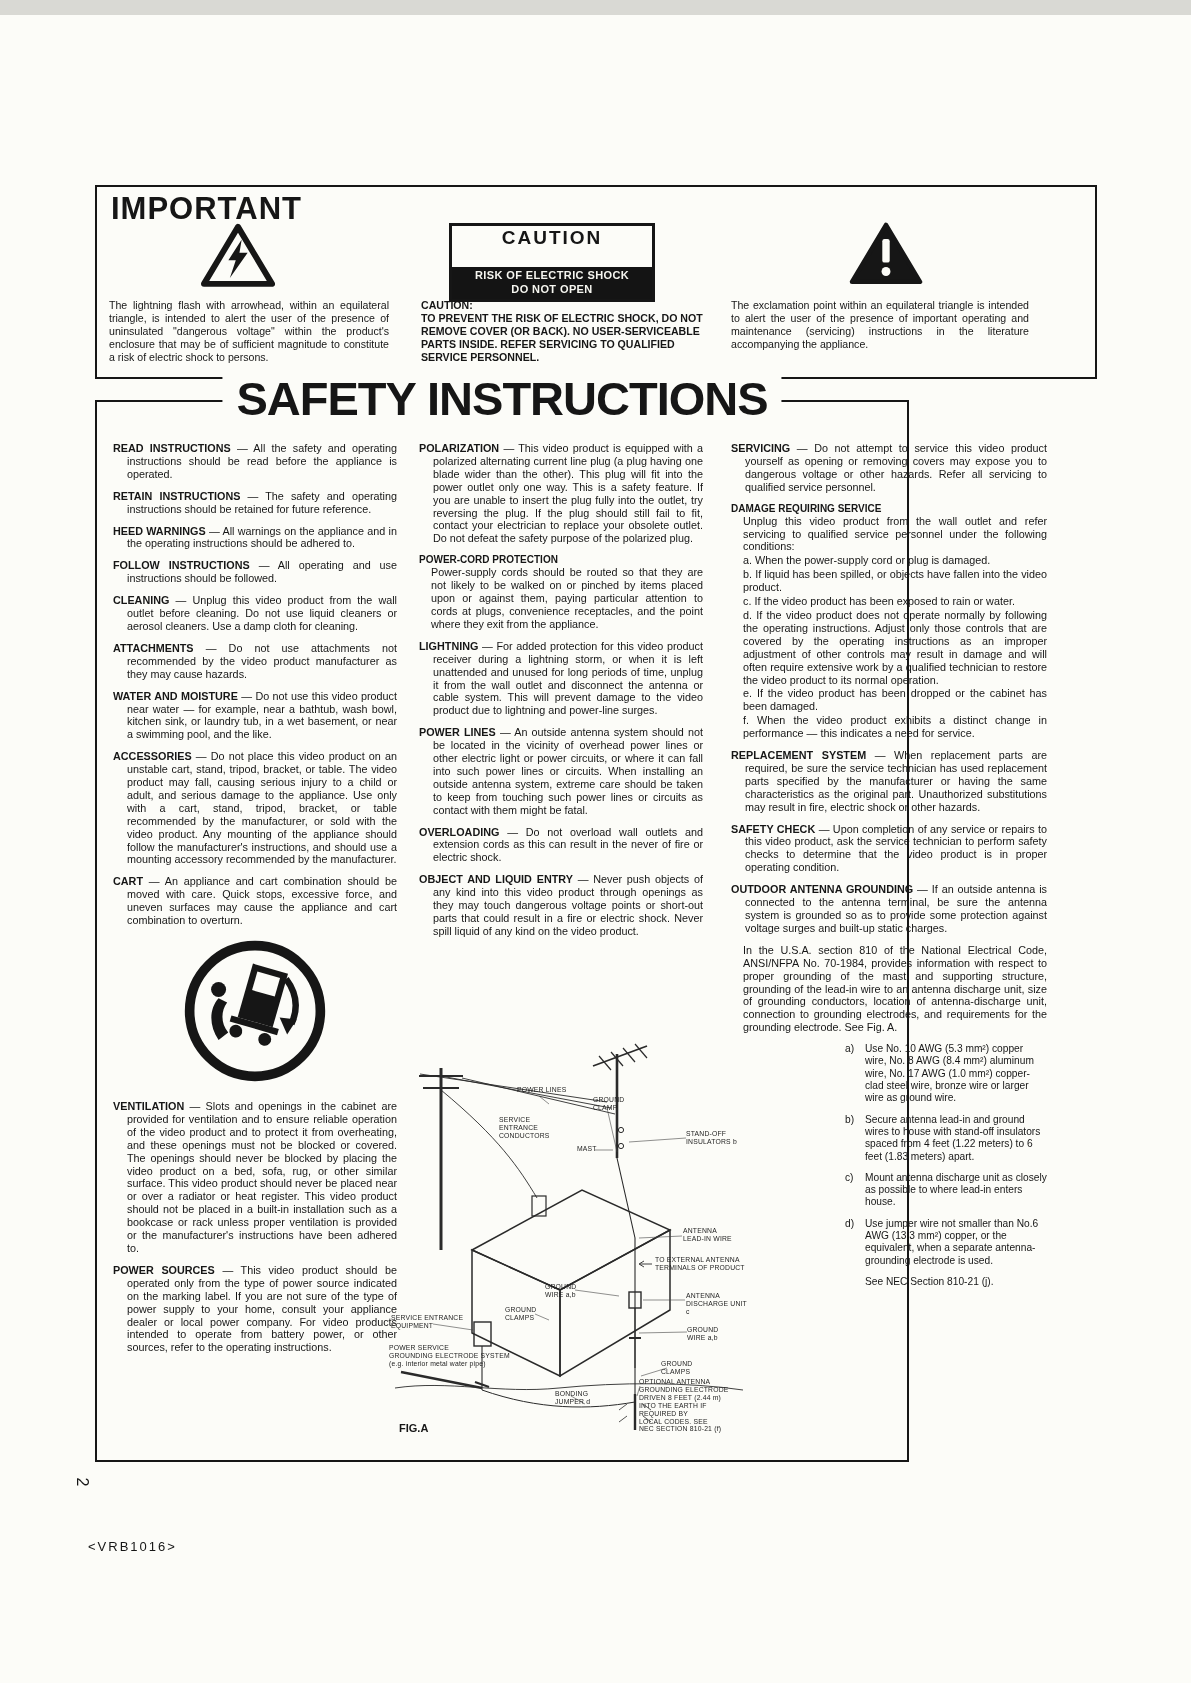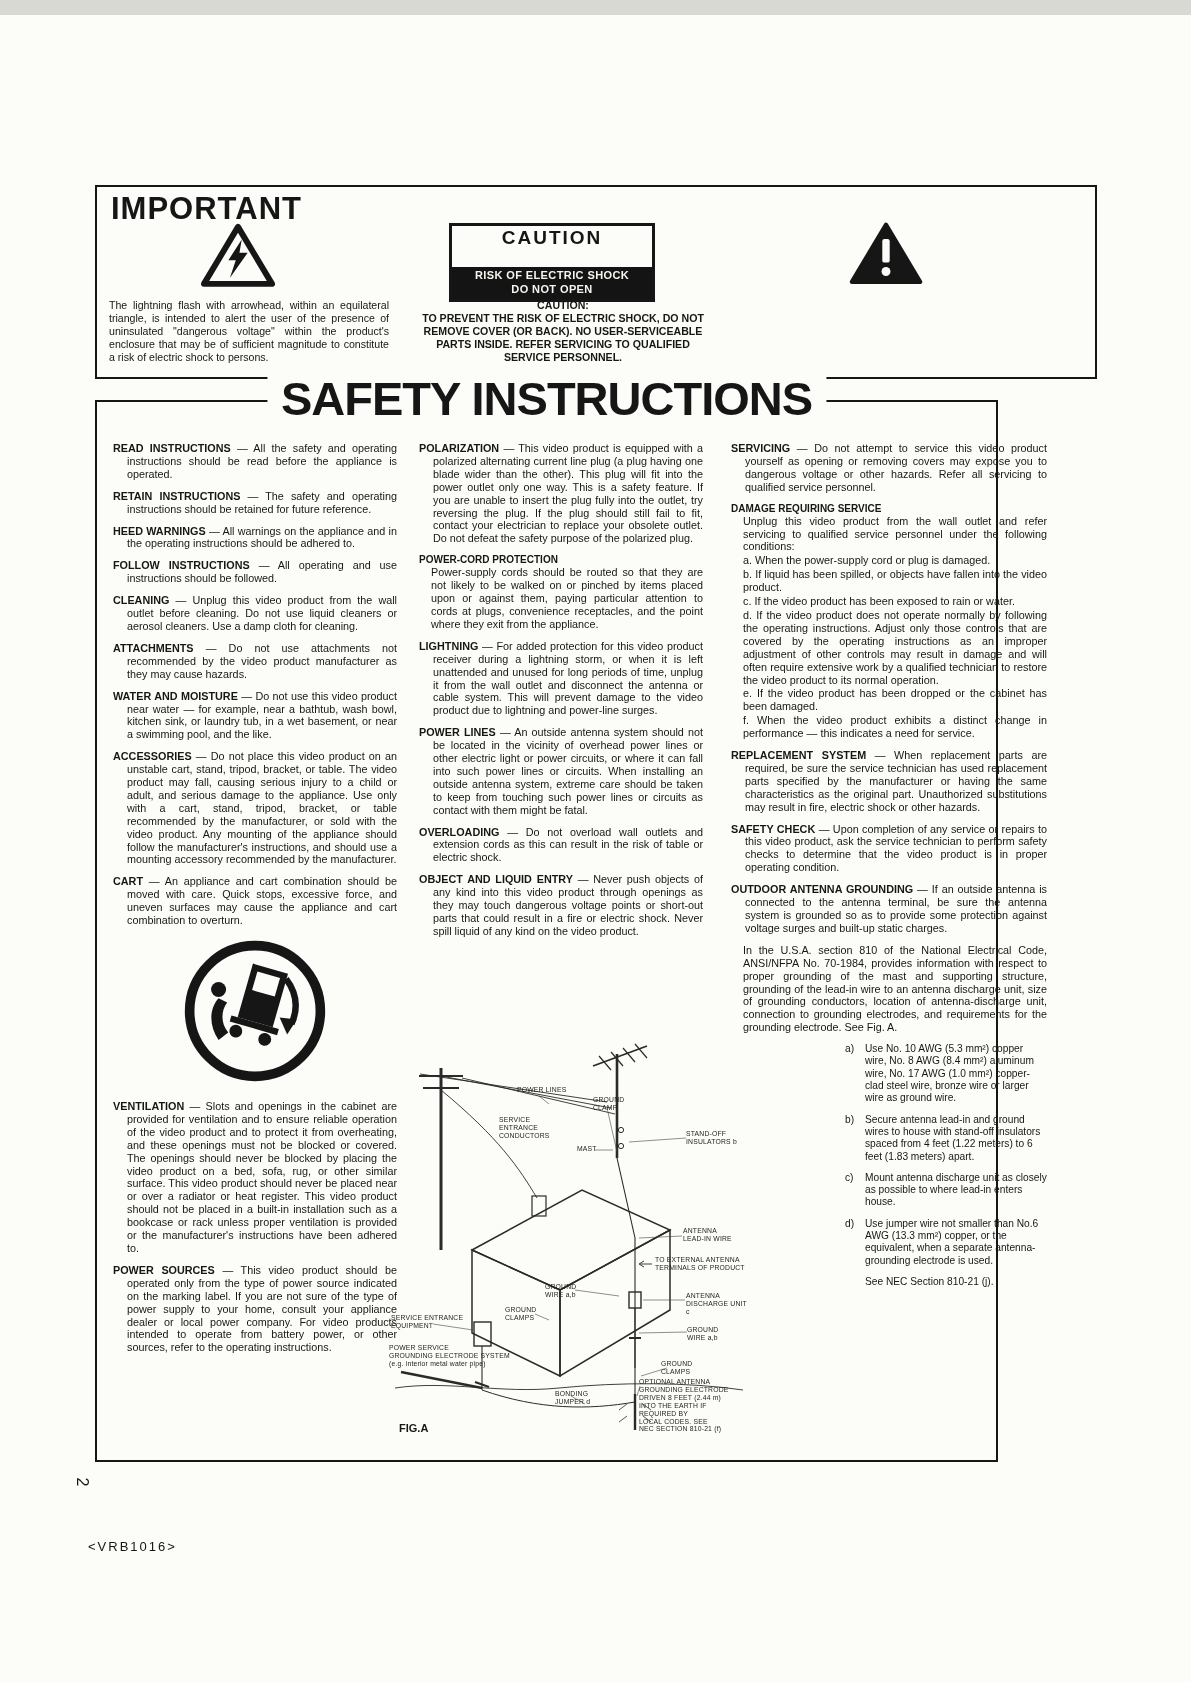--- a/index.html
+++ b/index.html
@@ -18,26 +18,26 @@
   }
   .important-title { position:absolute; left:14px; top:4px; font-size:31px; font-weight:bold; letter-spacing:1px; }
   .tri { position:absolute; width:74px; height:68px; }
   .tri.lightning { left:104px; top:34px; }
   .tri.excl { left:752px; top:32px; }
   .caution-box { position:absolute; left:352px; top:36px; width:206px; border:3px solid #161616; background:#fcfcf8; }
   .caution-title { text-align:center; font-weight:bold; font-size:19px; letter-spacing:2px; padding:1px 0 18px; }
   .caution-black { background:#141414; color:#f6f6f0; text-align:center; font-weight:bold; font-size:11px; line-height:13.5px; padding:2px 0 3px; letter-spacing:.4px; }
   .warn-note { position:absolute; top:112px; font-size:10.6px; line-height:12.9px; text-align:justify; }
   .wn-left  { left:12px;  width:280px; }
-  .wn-center{ left:324px; width:284px; font-weight:bold; text-align:center; }
+  .wn-center{ left:324px; width:284px; font-weight:bold; text-align:left; }
   .wn-right { left:634px; width:298px; }
 
   
   .safety-box {
-    position:absolute; left:95px; top:385px; width:903px; height:1062px;
+    position:absolute; left:95px; top:385px; width:814px; height:1062px;
     border:2.5px solid #161616; background:#fcfcf8;
   }
   .safety-title {
     position:absolute; top:-29px; left:50%; transform:translateX(-50%);
     background:#fcfcf8; padding:0 14px; white-space:nowrap;
     font-size:47px; line-height:52px; font-weight:bold; letter-spacing:-1px;
   }
   .col { position:absolute; top:40px; }
   .col1 { left:16px;  width:284px; }
   .col2 { left:322px; width:284px; }
@@ -94,20 +94,21 @@
         <rect x="45" y="26" width="10" height="32" rx="3" fill="#fcfcf8"></rect>
         <circle cx="50" cy="70" r="6" fill="#fcfcf8"></circle>
       </svg>
     </div>
 
     <p class="warn-note wn-left">The lightning flash with arrowhead, within an equilateral triangle, is intended to alert the user of the presence of uninsulated "dangerous voltage" within the product's enclosure that may be of sufficient magnitude to constitute a risk of electric shock to persons.</p>
     <div class="warn-note wn-center">
       <div>CAUTION:</div>
       <div>TO PREVENT THE RISK OF ELECTRIC SHOCK, DO NOT REMOVE COVER (OR BACK). NO USER-SERVICEABLE PARTS INSIDE. REFER SERVICING TO QUALIFIED SERVICE PERSONNEL.</div>
     </div>
+    <p class="warn-note wn-right">The exclamation point within an equilateral triangle is intended to alert the user of the presence of important operating and maintenance (servicing) instructions in the literature accompanying the appliance.</p>
   </section>
 
   <section class="safety-box">
     <div class="safety-title">SAFETY INSTRUCTIONS</div>
 
     <div class="col col1">
       <p class="item"><b>READ INSTRUCTIONS</b> <span>— All the safety and operating instructions should be read before the appliance is operated.</span></p>
       <p class="item"><b>RETAIN INSTRUCTIONS</b> <span>— The safety and operating instructions should be retained for future reference.</span></p>
       <p class="item"><b>HEED WARNINGS</b> <span>— All warnings on the appliance and in the operating instructions should be adhered to.</span></p>
       <p class="item"><b>FOLLOW INSTRUCTIONS</b> <span>— All operating and use instructions should be followed.</span></p>
@@ -141,21 +142,21 @@
     <div class="col col2">
       <p class="item"><b>POLARIZATION</b> <span>— This video product is equipped with a polarized alternating current line plug (a plug having one blade wider than the other). This plug will fit into the power outlet only one way. This is a safety feature. If you are unable to insert the plug fully into the outlet, try reversing the plug. If the plug should still fail to fit, contact your electrician to replace your obsolete outlet. Do not defeat the safety purpose of the polarized plug.</span></p>
 
       <div>
         <div class="block-h">POWER-CORD PROTECTION</div>
         <div class="block-b">Power-supply cords should be routed so that they are not likely to be walked on or pinched by items placed upon or against them, paying particular attention to cords at plugs, convenience receptacles, and the point where they exit from the appliance.</div>
       </div>
 
       <p class="item"><b>LIGHTNING</b> <span>— For added protection for this video product receiver during a lightning storm, or when it is left unattended and unused for long periods of time, unplug it from the wall outlet and disconnect the antenna or cable system. This will prevent damage to the video product due to lightning and power-line surges.</span></p>
       <p class="item"><b>POWER LINES</b> <span>— An outside antenna system should not be located in the vicinity of overhead power lines or other electric light or power circuits, or where it can fall into such power lines or circuits. When installing an outside antenna system, extreme care should be taken to keep from touching such power lines or circuits as contact with them might be fatal.</span></p>
-      <p class="item"><b>OVERLOADING</b> <span>— Do not overload wall outlets and extension cords as this can result in the risk of table or electric shock.</span></p>
+      <p class="item"><b>OVERLOADING</b> <span>— Do not overload wall outlets and extension cords as this can result in the never of fire or electric shock.</span></p>
       <p class="item"><b>OBJECT AND LIQUID ENTRY</b> <span>— Never push objects of any kind into this video product through openings as they may touch dangerous voltage points or short-out parts that could result in a fire or electric shock. Never spill liquid of any kind on the video product.</span></p>
     </div>
 
     <div class="col col3">
       <p class="item"><b>SERVICING</b> <span>— Do not attempt to service this video product yourself as opening or removing covers may expose you to dangerous voltage or other hazards. Refer all servicing to qualified service personnel.</span></p>
 
       <div>
         <div class="block-h">DAMAGE REQUIRING SERVICE</div>
         <div class="block-b">
           <div>Unplug this video product from the wall outlet and refer servicing to qualified service personnel under the following conditions:</div>

